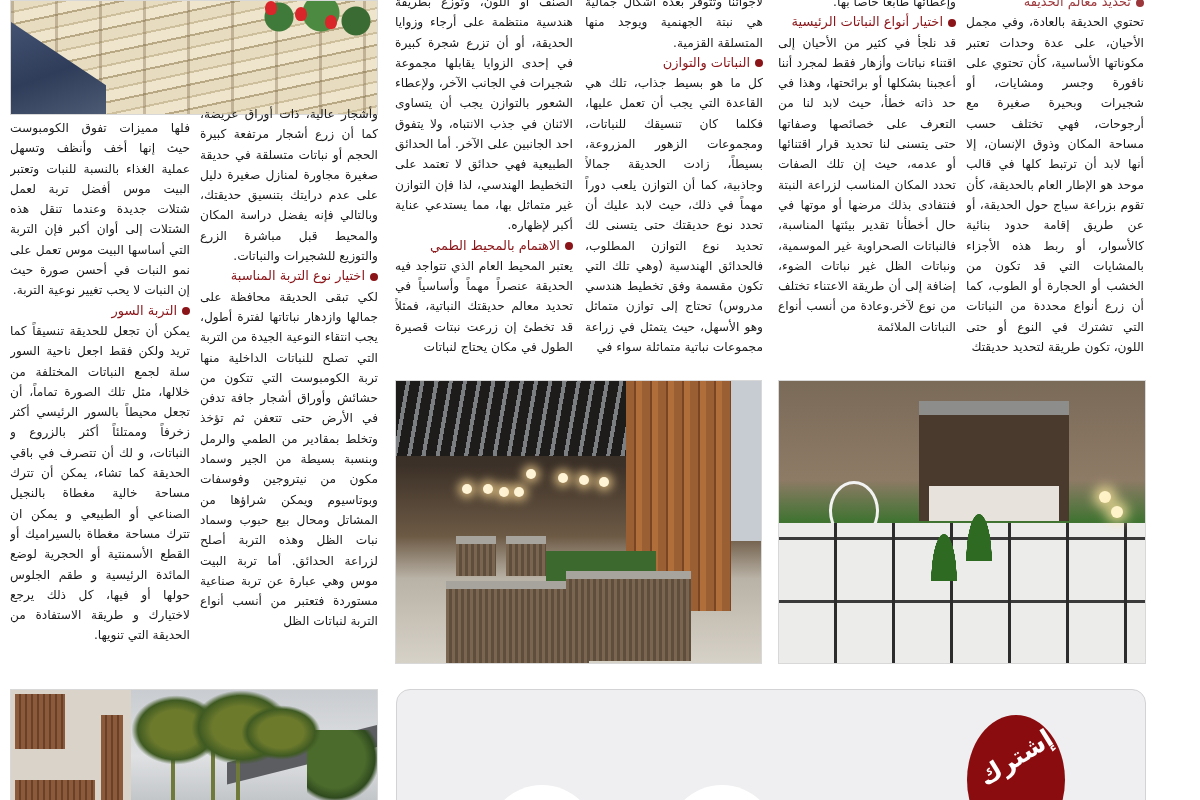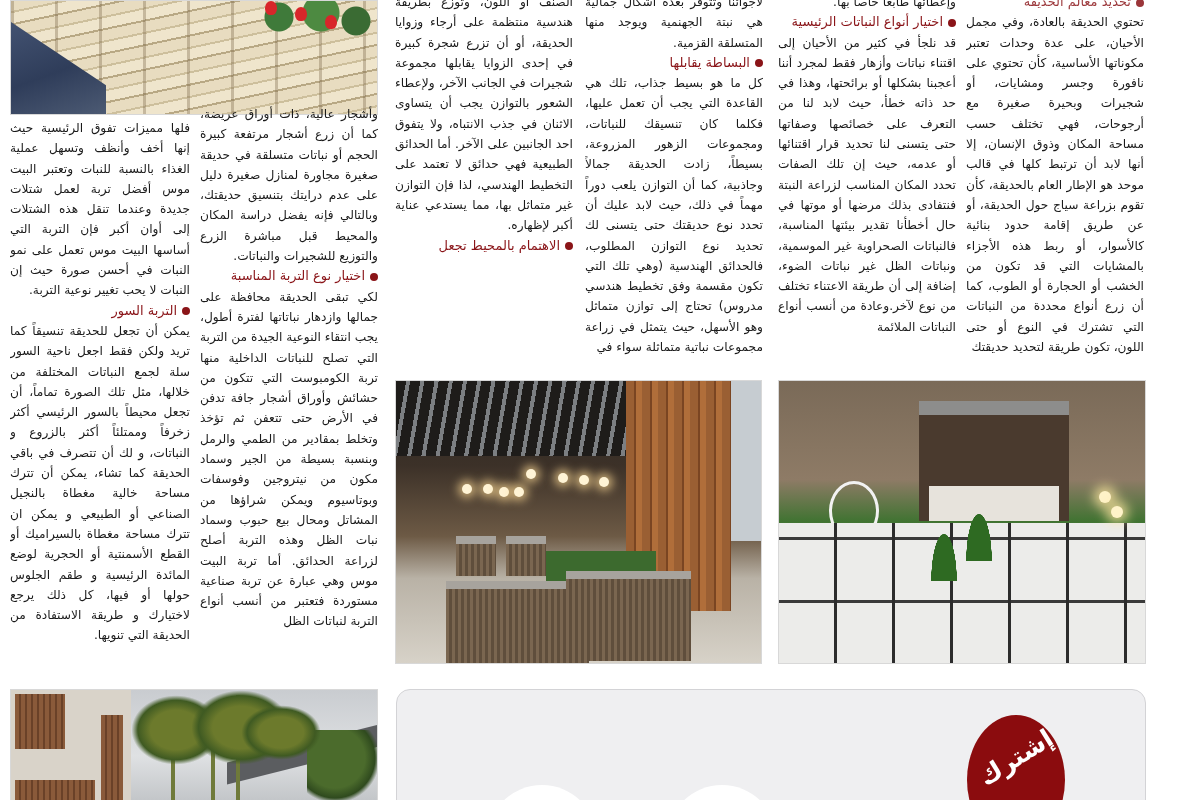--- a/index.html
+++ b/index.html
@@ -223,37 +223,38 @@
 </div>
 
 <div class="col" style="left:778px; top:-8px; width:178px; height:380px;">
   <p>وإعطائها طابعاً خاصاً بها.</p>
   <div class="heading"><span class="dot"></span><span>اختيار أنواع النباتات الرئيسية</span></div>
   <p>قد نلجأ في كثير من الأحيان إلى اقتناء نباتات وأزهار فقط لمجرد أننا أعجبنا بشكلها أو برائحتها، وهذا في حد ذاته خطأ، حيث لابد لنا من التعرف على خصائصها وصفاتها حتى يتسنى لنا تحديد قرار اقتنائها أو عدمه، حيث إن تلك الصفات تحدد المكان المناسب لزراعة النبتة فنتفادى بذلك مرضها أو موتها في حال أخطأنا تقدير بيئتها المناسبة، فالنباتات الصحراوية غير الموسمية، ونباتات الظل غير نباتات الضوء، إضافة إلى أن طريقة الاعتناء تختلف من نوع لآخر.وعادة من أنسب أنواع النباتات الملائمة</p>
 </div>
 
 <div class="col" style="left:585px; top:-8px; width:178px; height:380px;">
   <p>لأجوائنا وتتوفر بعدة أشكال جمالية هي نبتة الجهنمية ويوجد منها المتسلقة القزمية.</p>
-  <div class="heading"><span class="dot"></span><span>البساطة يقابلها</span></div>
+  <div class="heading"><span class="dot"></span><span>النباتات والتوازن</span></div>
   <p>كل ما هو بسيط جذاب، تلك هي القاعدة التي يجب أن تعمل عليها، فكلما كان تنسيقك للنباتات، ومجموعات الزهور المزروعة، بسيطاً، زادت الحديقة جمالاً وجاذبية، كما أن التوازن يلعب دوراً مهماً في ذلك، حيث لابد عليك أن تحدد نوع حديقتك حتى يتسنى لك تحديد نوع التوازن المطلوب، فالحدائق الهندسية (وهي تلك التي تكون مقسمة وفق تخطيط هندسي مدروس) تحتاج إلى توازن متماثل وهو الأسهل، حيث يتمثل في زراعة مجموعات نباتية متماثلة سواء في</p>
 </div>
 
 <div class="col" style="left:395px; top:-8px; width:178px; height:380px;">
   <p>الصنف أو اللون، وتوزع بطريقة هندسية منتظمة على أرجاء وزوايا الحديقة، أو أن تزرع شجرة كبيرة في إحدى الزوايا يقابلها مجموعة شجيرات في الجانب الآخر، ولإعطاء الشعور بالتوازن يجب أن يتساوى الاثنان في جذب الانتباه، ولا يتفوق احد الجانبين على الآخر. أما الحدائق الطبيعية فهي حدائق لا تعتمد على التخطيط الهندسي، لذا فإن التوازن غير متماثل بها، مما يستدعي عناية أكبر لإظهاره.</p>
-  <div class="heading"><span class="dot"></span><span>الاهتمام بالمحيط تجعل</span></div>
+  <div class="heading"><span class="dot"></span><span>الاهتمام بالمحيط الطمي</span></div>
+  <p>يعتبر المحيط العام الذي تتواجد فيه الحديقة عنصراً مهماً وأساسياً في تحديد معالم حديقتك النباتية، فمثلاً قد تخطئ إن زرعت نبتات قصيرة الطول في مكان يحتاج لنباتات</p>
 </div>
 
 <div class="col" style="left:200px; top:104px; width:178px; height:552px;">
   <p>وأشجار عالية، ذات أوراق عريضة، كما أن زرع أشجار مرتفعة كبيرة الحجم أو نباتات متسلقة في حديقة صغيرة مجاورة لمنازل صغيرة دليل على عدم درايتك بتنسيق حديقتك، وبالتالي فإنه يفضل دراسة المكان والمحيط قبل مباشرة الزرع والتوزيع للشجيرات والنباتات.</p>
   <div class="heading"><span class="dot"></span><span>اختيار نوع التربة المناسبة</span></div>
   <p>لكي تبقى الحديقة محافظة على جمالها وازدهار نباتاتها لفترة أطول، يجب انتقاء النوعية الجيدة من التربة التي تصلح للنباتات الداخلية منها تربة الكومبوست التي تتكون من حشائش وأوراق أشجار جافة تدفن في الأرض حتى تتعفن ثم تؤخذ وتخلط بمقادير من الطمي والرمل وبنسبة بسيطة من الجير وسماد مكون من نيتروجين وفوسفات وبوتاسيوم ويمكن شراؤها من المشاتل ومحال بيع حبوب وسماد نبات الظل وهذه التربة أصلح لزراعة الحدائق. أما تربة البيت موس وهي عبارة عن تربة صناعية مستوردة فتعتبر من أنسب أنواع التربة لنباتات الظل</p>
 </div>
 
 <div class="col" style="left:10px; top:118px; width:180px; height:552px;">
-  <p>فلها مميزات تفوق الرئيسية حيث إنها أخف وأنظف وتسهل عملية الغذاء بالنسبة للنبات وتعتبر البيت موس أفضل تربة لعمل شتلات جديدة وعندما تنقل هذه الشتلات إلى أوان أكبر فإن التربة التي أساسها البيت موس تعمل على نمو النبات في أحسن صورة حيث إن النبات لا يحب تغيير نوعية التربة.</p>
+  <p>فلها مميزات تفوق الكومبوست حيث إنها أخف وأنظف وتسهل عملية الغذاء بالنسبة للنبات وتعتبر البيت موس أفضل تربة لعمل شتلات جديدة وعندما تنقل هذه الشتلات إلى أوان أكبر فإن التربة التي أساسها البيت موس تعمل على نمو النبات في أحسن صورة حيث إن النبات لا يحب تغيير نوعية التربة.</p>
   <div class="heading"><span class="dot"></span><span>التربة السور</span></div>
   <p>يمكن أن تجعل للحديقة تنسيقاً كما تريد ولكن فقط اجعل ناحية السور سلة لجمع النباتات المختلفة من خلالها، مثل تلك الصورة تماماً، أن تجعل محيطاً بالسور الرئيسي أكثر زخرفاً وممتلئاً أكثر بالزروع و النباتات، و لك أن تتصرف في باقي الحديقة كما تشاء، يمكن أن تترك مساحة خالية مغطاة بالنجيل الصناعي أو الطبيعي و يمكن ان تترك مساحة مغطاة بالسيراميك أو القطع الأسمنتية أو الحجرية لوضع المائدة الرئيسية و طقم الجلوس حولها أو فيها، كل ذلك يرجع لاختيارك و طريقة الاستفادة من الحديقة التي تنويها.</p>
 </div>
 
 <div id="subscribe-box">
   <div class="white-disc" style="left:90px;"></div>
   <div class="white-disc" style="left:270px;"></div>
   <div id="subscribe-badge">
     <span>إشترك</span>
   </div>

